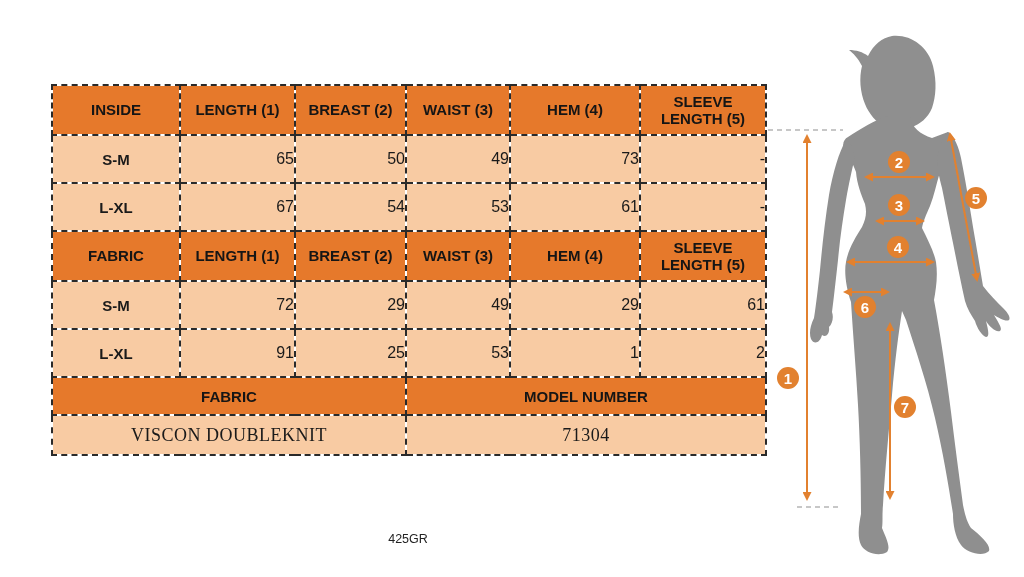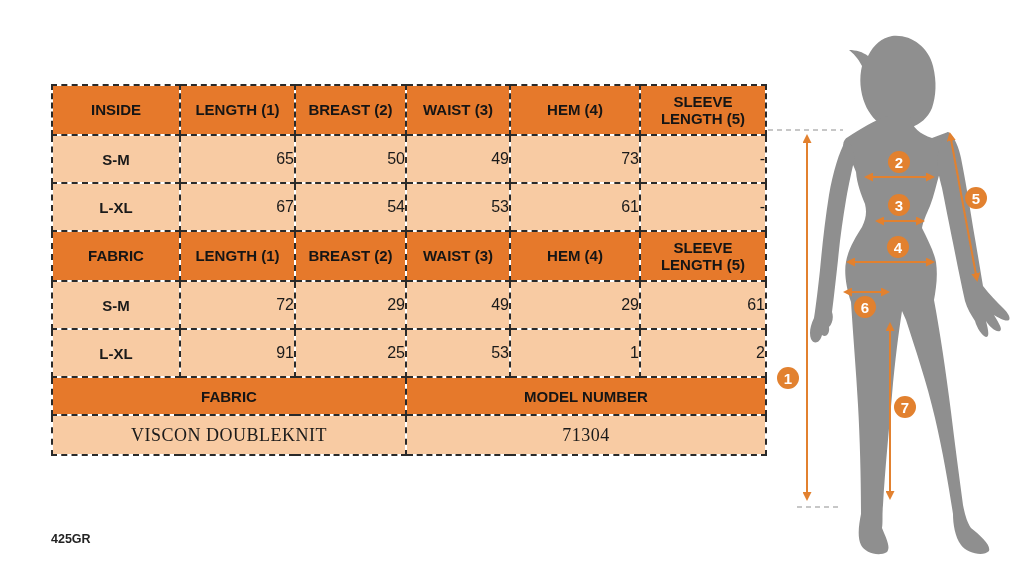--- a/index.html
+++ b/index.html
@@ -36,22 +36,22 @@
   }
   tr.fhdr{height:38px;margin-top:20px;}
   tr.fhdr th{background:var(--header-bg);font-size:15px;font-weight:bold;color:#151515;}
   tr.fval{height:40px;margin-top:40px;}
   tr.fval td{
     background:var(--row-bg);
     font-family:"Liberation Serif",serif;font-size:18px;letter-spacing:.5px;
   }
   .narrow{max-width:92px;margin:0 auto;}
   .note{
-    position:absolute;left:51px;top:532px;width:714px;text-align:left;
-    font-size:12.5px;color:#232323;font-weight:bold;
+    position:absolute;left:51px;top:532px;width:714px;text-align:center;
+    font-size:12.5px;color:#232323;font-weight:normal;
   }
   svg.figure{position:absolute;left:765px;top:0;}
   .silhouette{fill:var(--sil);stroke:none;}
   .dash{stroke:#b5b5b5;stroke-width:1.4;stroke-dasharray:5 4;}
   .arrow{stroke:var(--accent);stroke-width:2;fill:none;}
   .marker-circle{fill:var(--accent);}
   .marker-num{
     fill:#ffffff;font-weight:bold;font-size:15px;
     font-family:"Liberation Sans",sans-serif;text-anchor:middle;
   }

